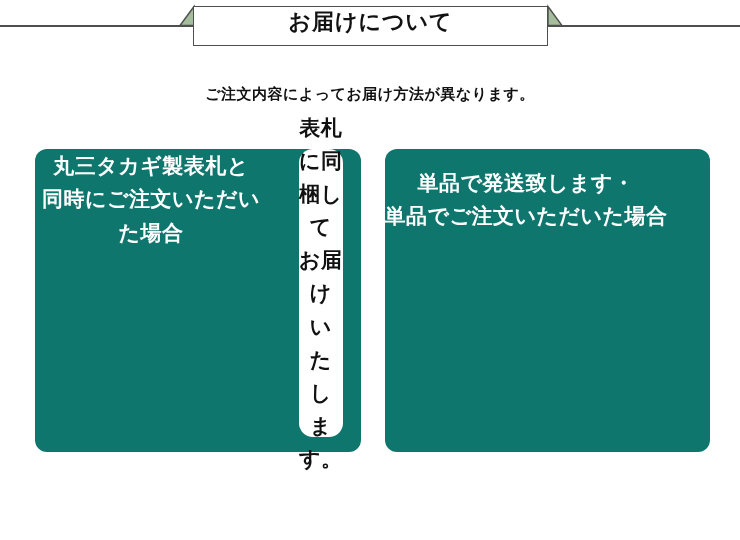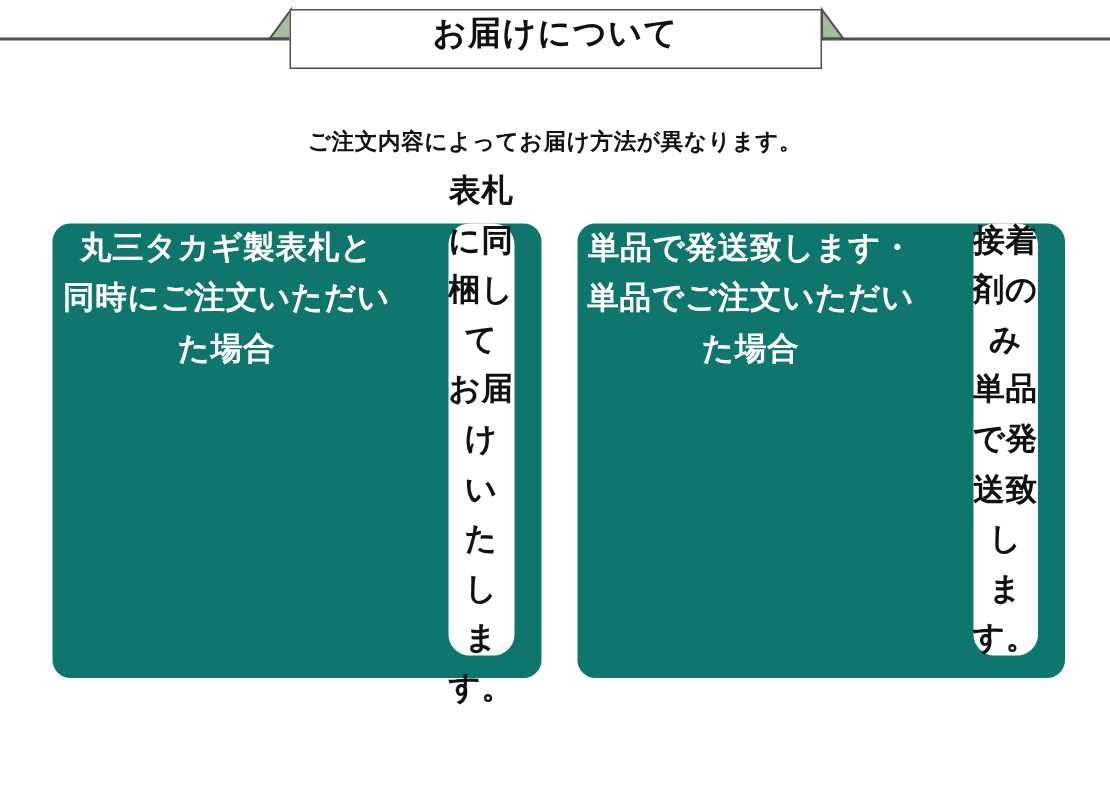--- a/index.html
+++ b/index.html
@@ -141,21 +141,17 @@
 同時にご注文いただいた場合</div>
       <div class="card-body">
         <div class="card-body-text prewrap">表札に同梱して
 お届けいたします。</div>
       </div>
     </div>
 
     <div class="card">
       <div class="card-header prewrap">単品で発送致します・
 単品でご注文いただいた場合</div>
-      <div class="card-body">
-        <div class="card-body-text prewrap">接着剤のみ
-単品で発送致します。</div>
-      </div>
     </div>
 
   </div>
 
 </div>
 
 </body></html>

